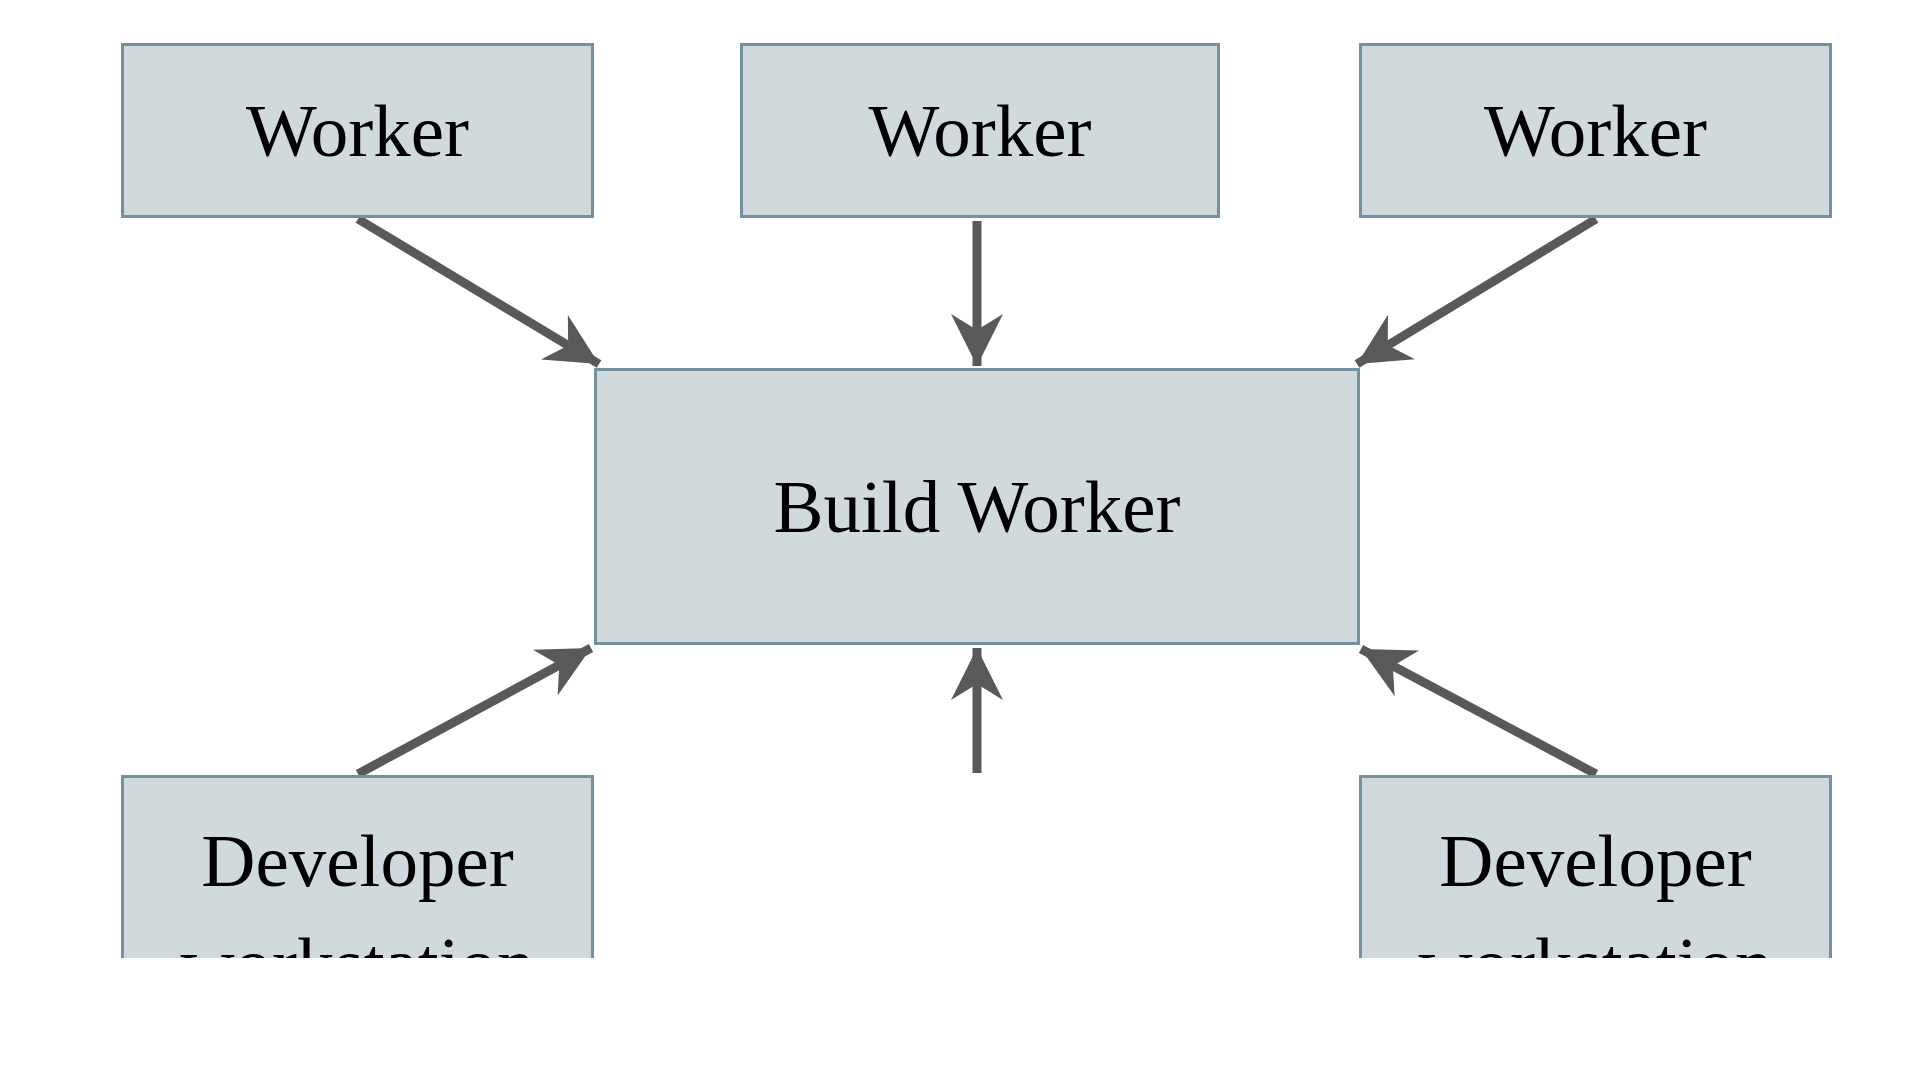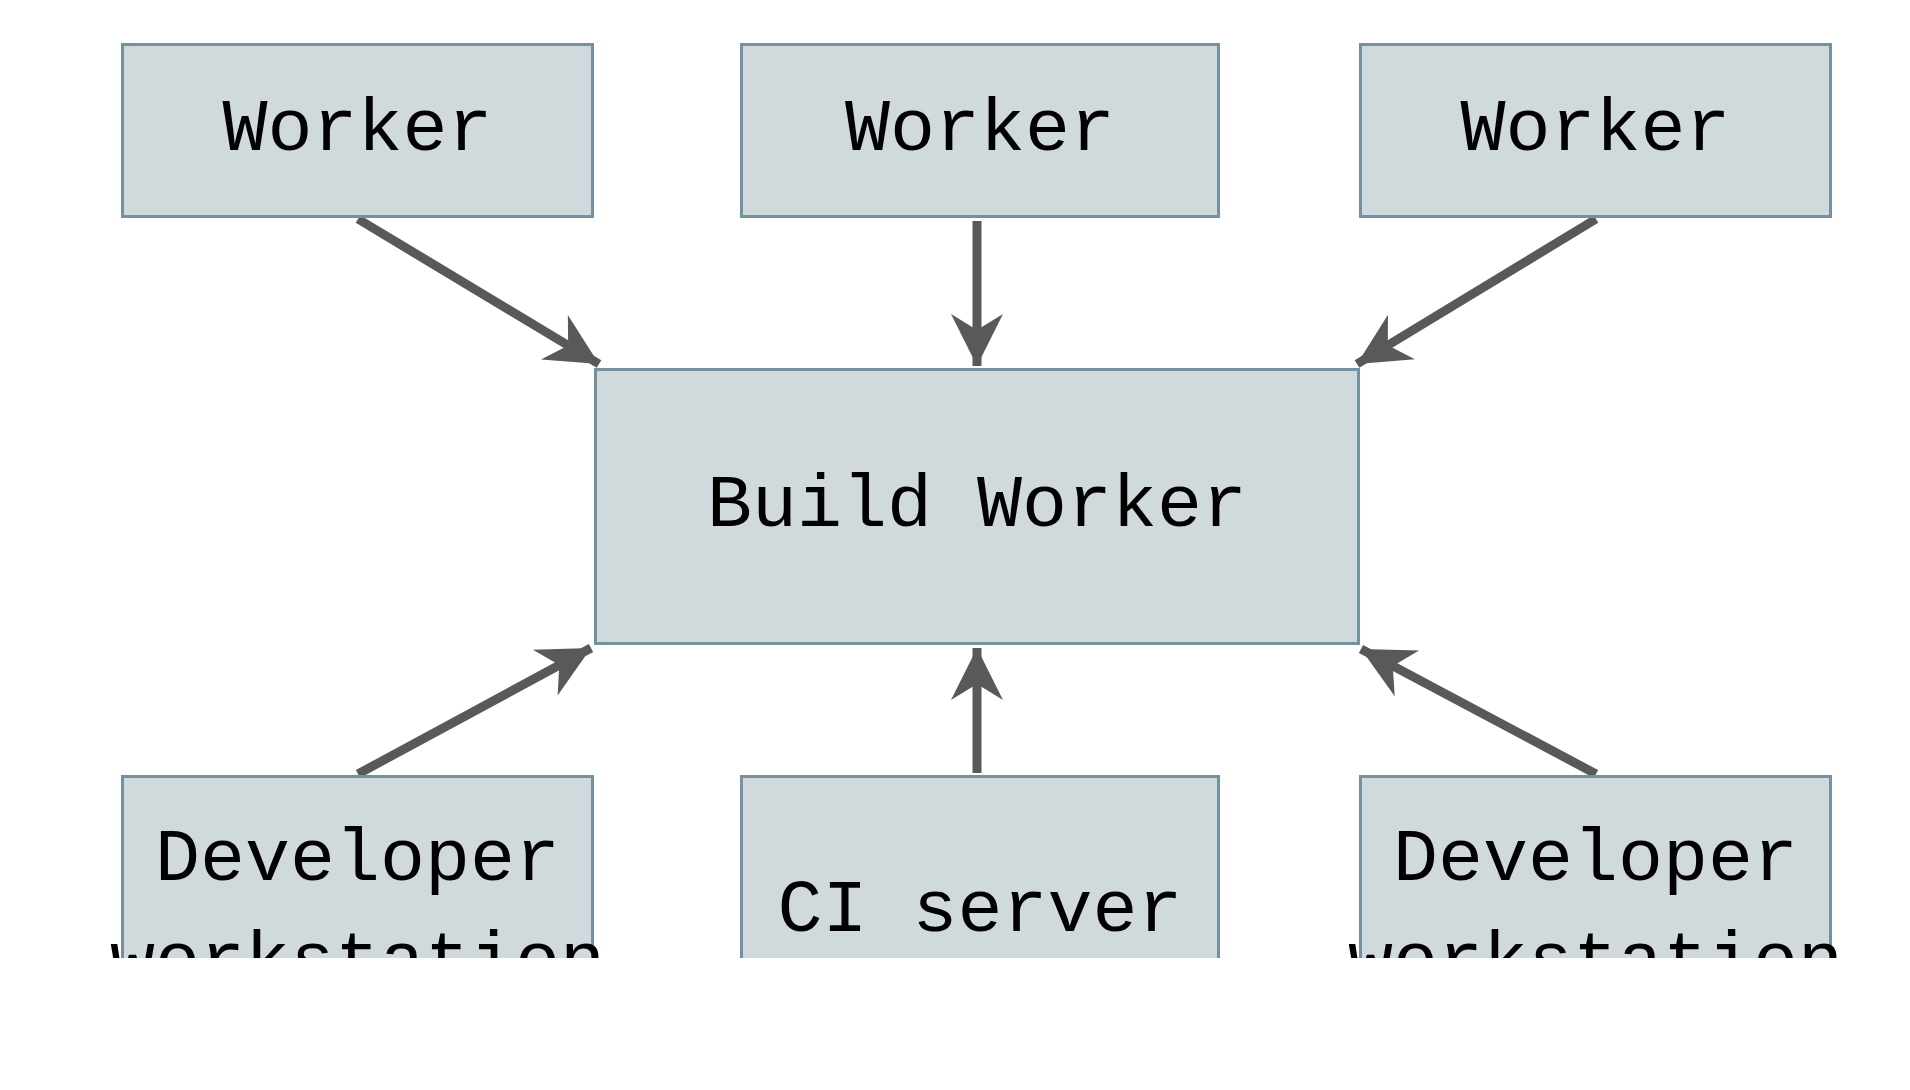--- a/index.html
+++ b/index.html
@@ -8,21 +8,21 @@
     --node-border:#7591a0;
     --arrow:#595959;
     --text:#000000;
   }
   html,body{margin:0;padding:0;background:var(--bg);}
   .stage{
     position:relative;
     width:1910px;height:958px;
     background:var(--bg);
     overflow:hidden;
-    font-family:Liberation Mono, monospace;
+    font-family:Liberation Serif, serif;
   }
   .edges{
     position:absolute;left:0;top:0;width:1910px;height:1090px;
     display:block;
   }
   .edges line{stroke:var(--arrow);stroke-width:9;}
   .edges marker path{fill:var(--arrow);stroke:none;}
   .node{
     position:absolute;
     box-sizing:border-box;
@@ -77,21 +77,18 @@
   </div>
 
   <div class="node n-build-master">
     <span class="label">Build Worker</span>
   </div>
 
   <div class="node n-dev-left">
     <span class="label">Developer workstation</span>
   </div>
 
-  <div class="node n-ci-server">
-    <span class="label">CI server</span>
-  </div>
 
   <div class="node n-dev-right">
     <span class="label">Developer workstation</span>
   </div>
 
 </div>
 
 </body></html>

